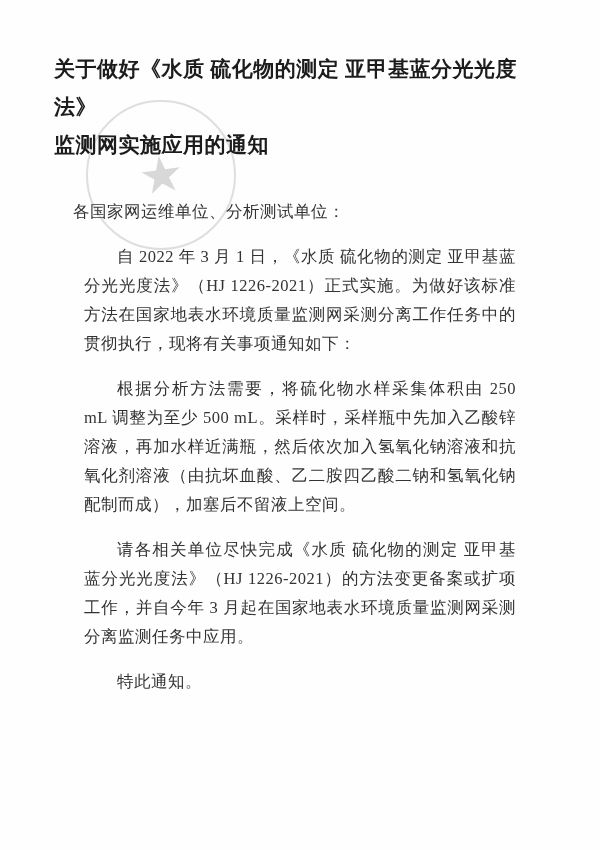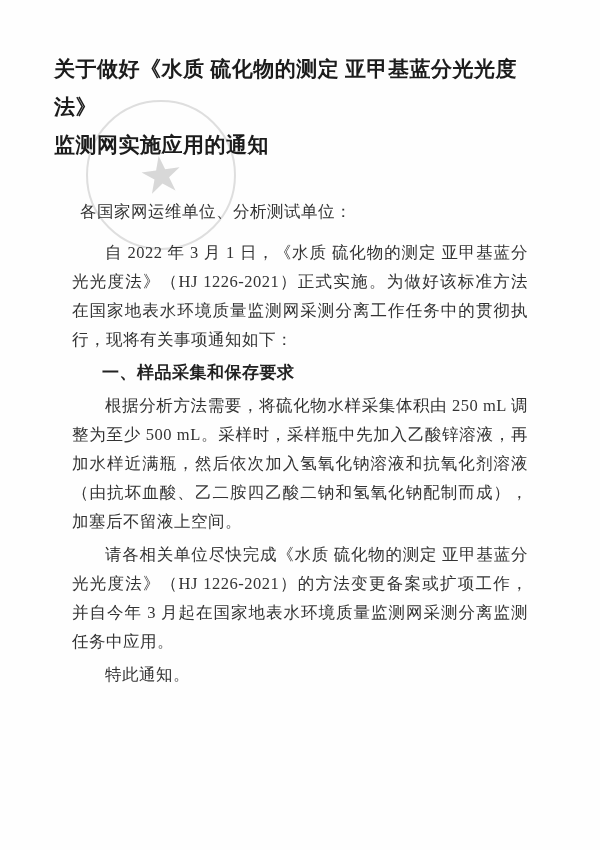--- a/index.html
+++ b/index.html
@@ -51,26 +51,26 @@
     font-family: "Liberation Serif", "DejaVu Serif", serif;
   }
   .body-text {
     position: relative;
     z-index: 1;
     font-size: 16.5px;
     line-height: 29px;
     letter-spacing: 0.5px;
   }
   .salutation {
-    margin: 12px;
+    margin: 5px;
     text-indent: 0;
     text-align: left;
   }
   .para {
-    margin: 4px;
+    margin: 16px;
     text-indent: 2em;
     text-align: justify;
   }
   .section-heading {
     margin: 0;
     font-size: 17px;
     font-weight: bold;
     text-indent: 2em;
     color: #222222;
     line-height: 29px;
@@ -90,21 +90,20 @@
   <div class="title">
     <div>关于做好《水质 硫化物的测定 亚甲基蓝分光光度法》</div>
     <div>监测网实施应用的通知</div>
   </div>
 
   <div class="body-text">
     <p class="salutation">各国家网运维单位、分析测试单位：</p>
 
     <p class="para">自 2022 年 3 月 1 日，《水质 硫化物的测定 亚甲基蓝分光光度法》（HJ 1226-2021）正式实施。为做好该标准方法在国家地表水环境质量监测网采测分离工作任务中的贯彻执行，现将有关事项通知如下：</p>
 
-    <h2 class="section-heading">一、样品采集和保存要求</h2>
 
     <p class="para">根据分析方法需要，将硫化物水样采集体积由 250 mL 调整为至少 500 mL。采样时，采样瓶中先加入乙酸锌溶液，再加水样近满瓶，然后依次加入氢氧化钠溶液和抗氧化剂溶液（由抗坏血酸、乙二胺四乙酸二钠和氢氧化钠配制而成），加塞后不留液上空间。</p>
 
 
 
     <p class="para">请各相关单位尽快完成《水质 硫化物的测定 亚甲基蓝分光光度法》（HJ 1226-2021）的方法变更备案或扩项工作，并自今年 3 月起在国家地表水环境质量监测网采测分离监测任务中应用。</p>
 
     <p class="para">特此通知。</p>
   </div>
 

